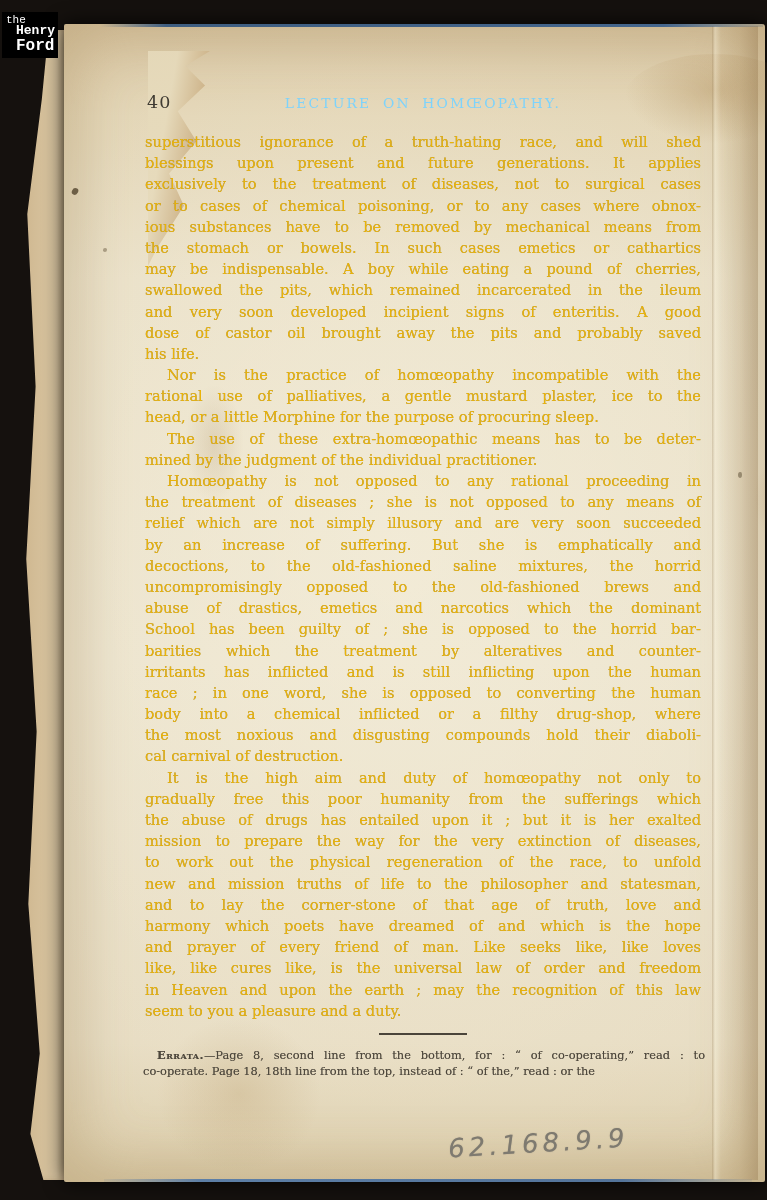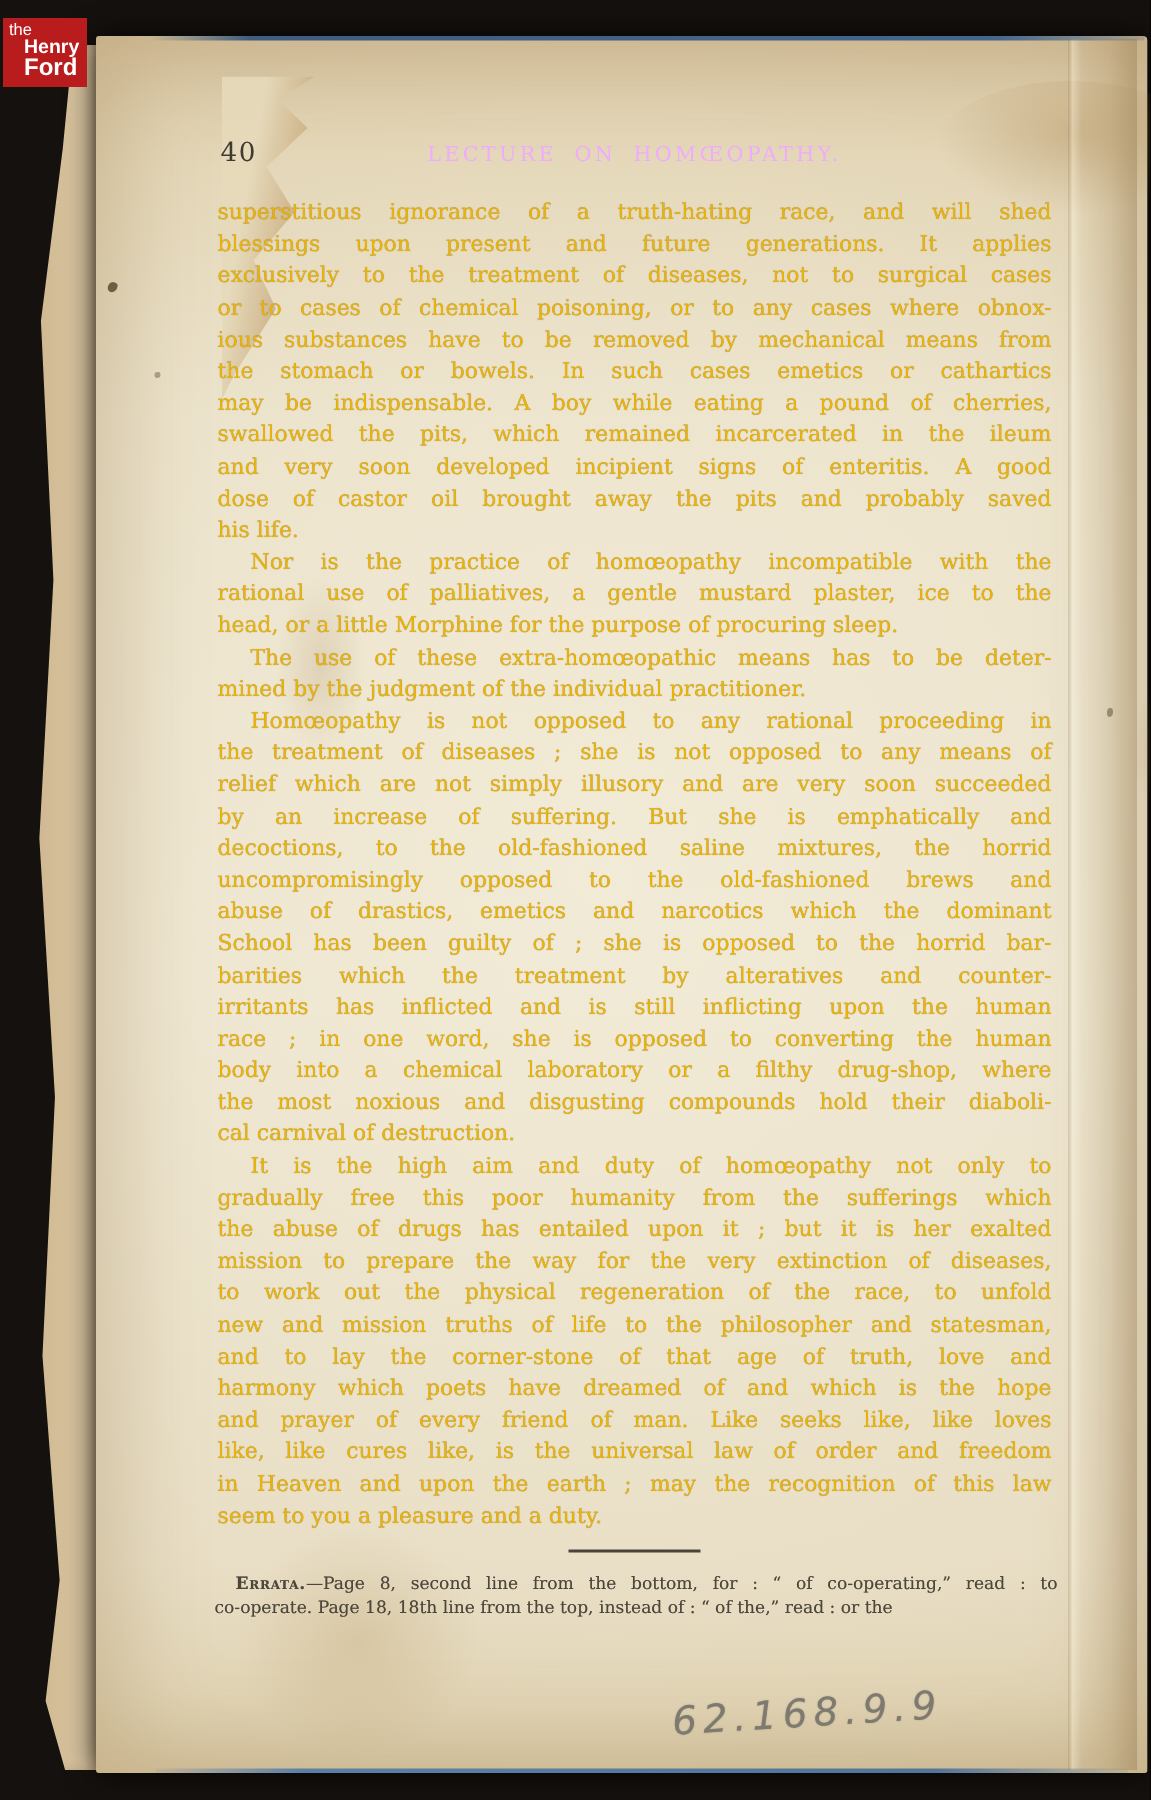--- a/index.html
+++ b/index.html
@@ -62,21 +62,21 @@
   .logo .ford  { position:absolute; left:14px; top:26px; font-size:16px; font-weight:bold; }
 
   
   .header-row {
     position:absolute; left:145px; top:92px; width:556px; height:24px;
     color:#3f3b33;
   }
   .pagenum { position:absolute; left:2px; top:0; font-size:17.5px; letter-spacing:1px; }
   .running-title {
     position:absolute; left:0; right:0; top:3px; text-align:center;
-    font-size:13.8px; letter-spacing:2.2px; word-spacing:5px; color:#f0abfc;
+    font-size:13.8px; letter-spacing:2.2px; word-spacing:5px; color:#7dd3fc;
   }
   .textblock {
     position:absolute; left:145px; top:131px; width:556px;
     font-size:14.6px; color:#eab308; text-shadow:0 0 .5px rgba(70,64,55,.55);
   }
   .line { height:21.2px; line-height:21.2px; text-align:justify; text-align-last:justify; overflow:visible; }
   .line.last { text-align-last:left; }
   .line.indent { text-indent:22px; }
   .end-rule {
     position:absolute; left:379px; top:1033px; width:88px; height:2px;
@@ -112,21 +112,21 @@
     <div class="stain s4"></div>
   </div>
 
   <div class="crease-right"></div>
   <div class="edge-line-top"></div>
   <div class="edge-line-bottom"></div>
   <div class="speck p1"></div>
   <div class="speck p2"></div>
   <div class="speck p3"></div>
 
-  <div class="logo" id="hf-logo" style="background: #b91c1c;">
+  <div class="logo" id="hf-logo" style="background: #000000; font-family: Liberation Mono, monospace;">
     <span class="the">the</span>
     <span class="henry">Henry</span>
     <span class="ford">Ford</span>
   </div>
 
   <div class="header-row">
     <span class="pagenum">40</span>
     <span class="running-title">LECTURE ON HOMŒOPATHY.</span>
   </div>
 
@@ -151,21 +151,21 @@
       <div class="line">the treatment of diseases ; she is not opposed to any means of</div>
       <div class="line">relief which are not simply illusory and are very soon succeeded</div>
       <div class="line">by an increase of suffering.  But she is emphatically and</div>
       <div class="line">decoctions, to the old-fashioned saline mixtures, the horrid</div>
       <div class="line">uncompromisingly opposed to the old-fashioned brews and</div>
       <div class="line">abuse of drastics, emetics and narcotics which the dominant</div>
       <div class="line">School has been guilty of ; she is opposed to the horrid bar-</div>
       <div class="line">barities which the treatment by alteratives and counter-</div>
       <div class="line">irritants has inflicted and is still inflicting upon the human</div>
       <div class="line">race ; in one word, she is opposed to converting the human</div>
-      <div class="line">body into a chemical laboratory or a filthy drug-shop, where</div>
+      <div class="line">body into a chemical inflicted or a filthy drug-shop, where</div>
       <div class="line">the most noxious and disgusting compounds hold their diaboli-</div>
       <div class="line last">cal carnival of destruction.</div>
       <div class="line indent">It is the high aim and duty of homœopathy not only to</div>
       <div class="line">gradually free this poor humanity from the sufferings which</div>
       <div class="line">the abuse of drugs has entailed upon it ; but it is her exalted</div>
       <div class="line">mission to prepare the way for the very extinction of diseases,</div>
       <div class="line">to work out the physical regeneration of the race, to unfold</div>
       <div class="line">new and mission truths of life to the philosopher and statesman,</div>
       <div class="line">and to lay the corner-stone of that age of truth, love and</div>
       <div class="line">harmony which poets have dreamed of and which is the hope</div>

